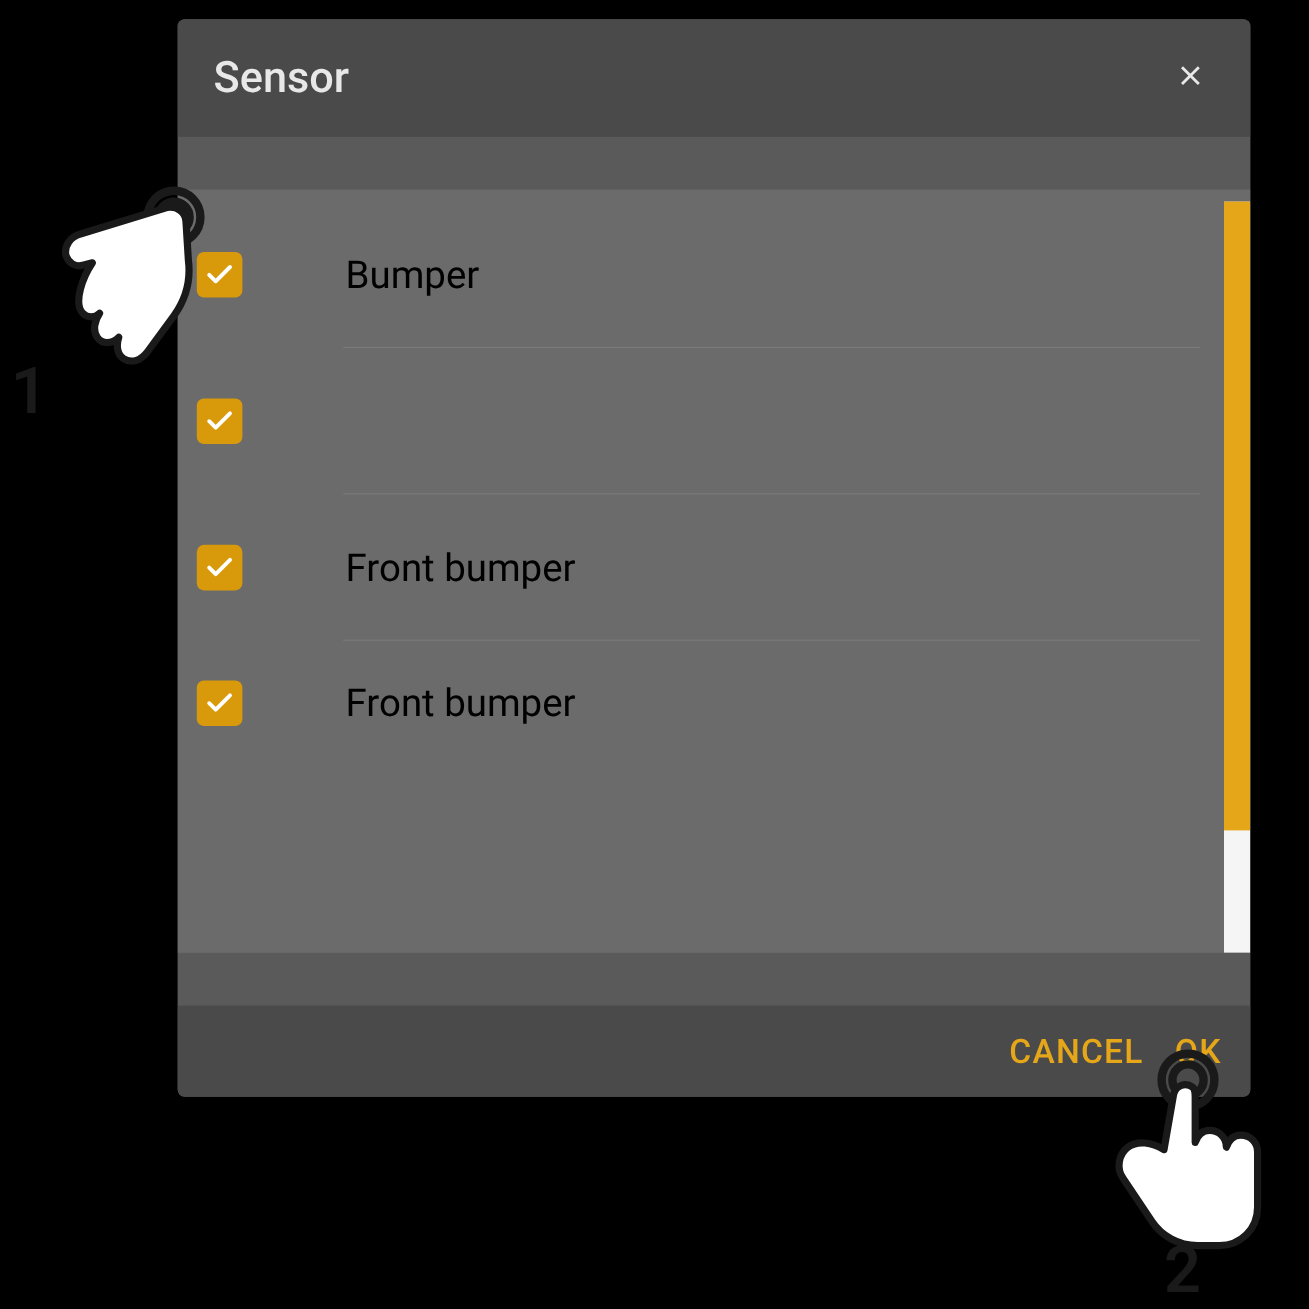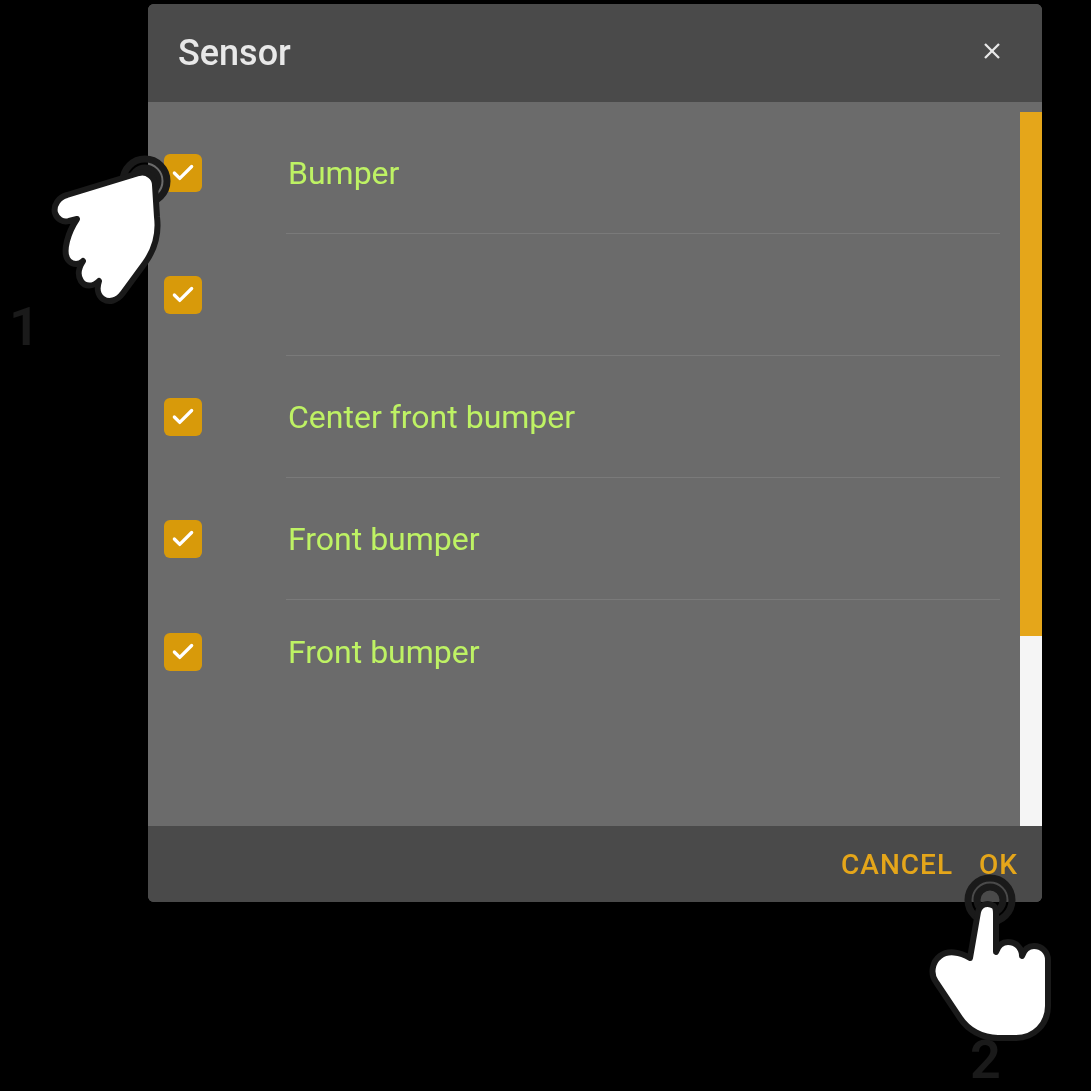--- a/index.html
+++ b/index.html
@@ -13,28 +13,29 @@
       height: 1091px;
       background: #000;
       font-family: -apple-system, BlinkMacSystemFont, 'Segoe UI', Roboto, sans-serif;
       position: relative;
       overflow: hidden;
     }
     
     .dialog {
       position: absolute;
       left: 148px;
-      top: 4px;
+      top: 16px;
       width: 894px;
       height: 898px;
       background: #5a5a5a;
       border-radius: 6px;
       display: flex;
       flex-direction: column;
       overflow: hidden;
+      gap: 44px;
     }
     
     .dialog-header {
       height: 98px;
       background: #4a4a4a;
       display: flex;
       align-items: center;
       justify-content: space-between;
       padding: 0 30px;
     }
@@ -112,21 +113,21 @@
       cursor: pointer;
       flex-shrink: 0;
     }
     
     .checkbox svg {
       width: 26px;
       height: 26px;
     }
     
     .item-label {
-      color: #bef264;
+      color: #000000;
       font-size: 32px;
       font-weight: 400;
       margin-left: 86px;
     }
     
     .scrollbar {
       position: absolute;
       right: 0;
       top: 10px;
       width: 22px;
@@ -222,28 +223,20 @@
 
 
       <div class="list-item">
         <div class="checkbox">
           <svg viewBox="0 0 24 24" fill="none" stroke="#fff" stroke-width="3" stroke-linecap="round" stroke-linejoin="round">
             <polyline points="20 6 9 17 4 12"></polyline>
           </svg>
         </div>
       </div>
 
-      <div class="list-item">
-        <div class="checkbox">
-          <svg viewBox="0 0 24 24" fill="none" stroke="#fff" stroke-width="3" stroke-linecap="round" stroke-linejoin="round">
-            <polyline points="20 6 9 17 4 12"></polyline>
-          </svg>
-        </div>
-        <div class="item-label">Center front bumper</div>
-      </div>
 
       <div class="list-item">
         <div class="checkbox">
           <svg viewBox="0 0 24 24" fill="none" stroke="#fff" stroke-width="3" stroke-linecap="round" stroke-linejoin="round">
             <polyline points="20 6 9 17 4 12"></polyline>
           </svg>
         </div>
         <div class="item-label">Front bumper</div>
       </div>
 

